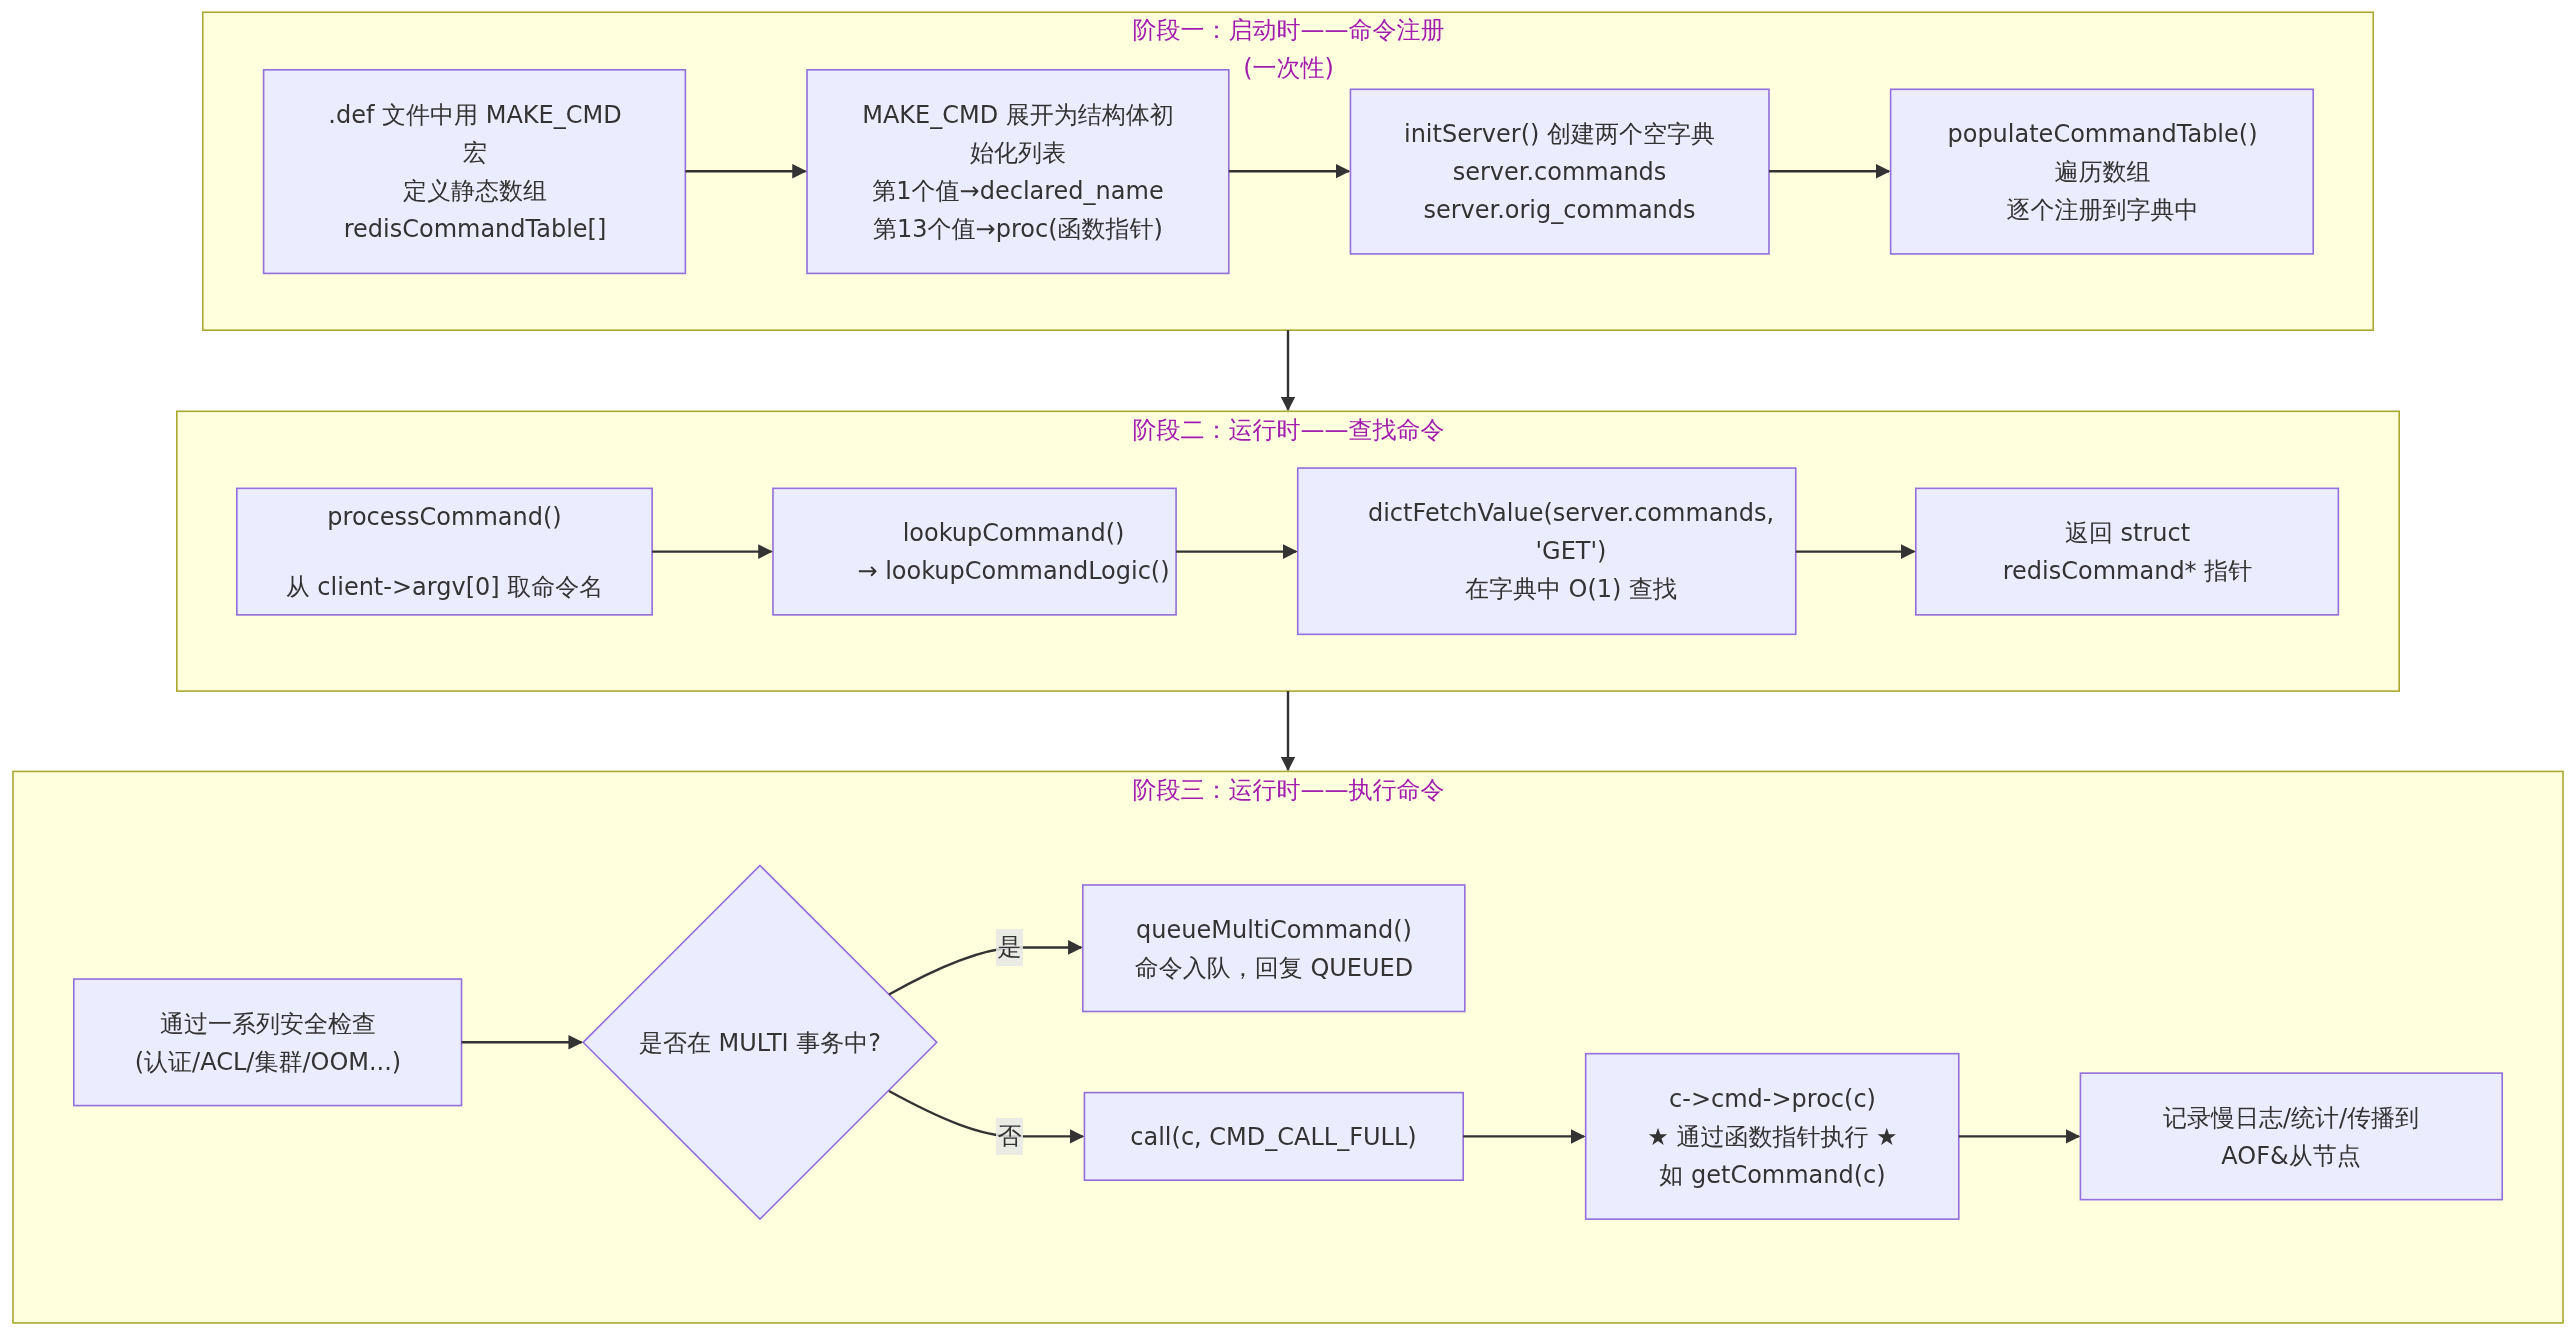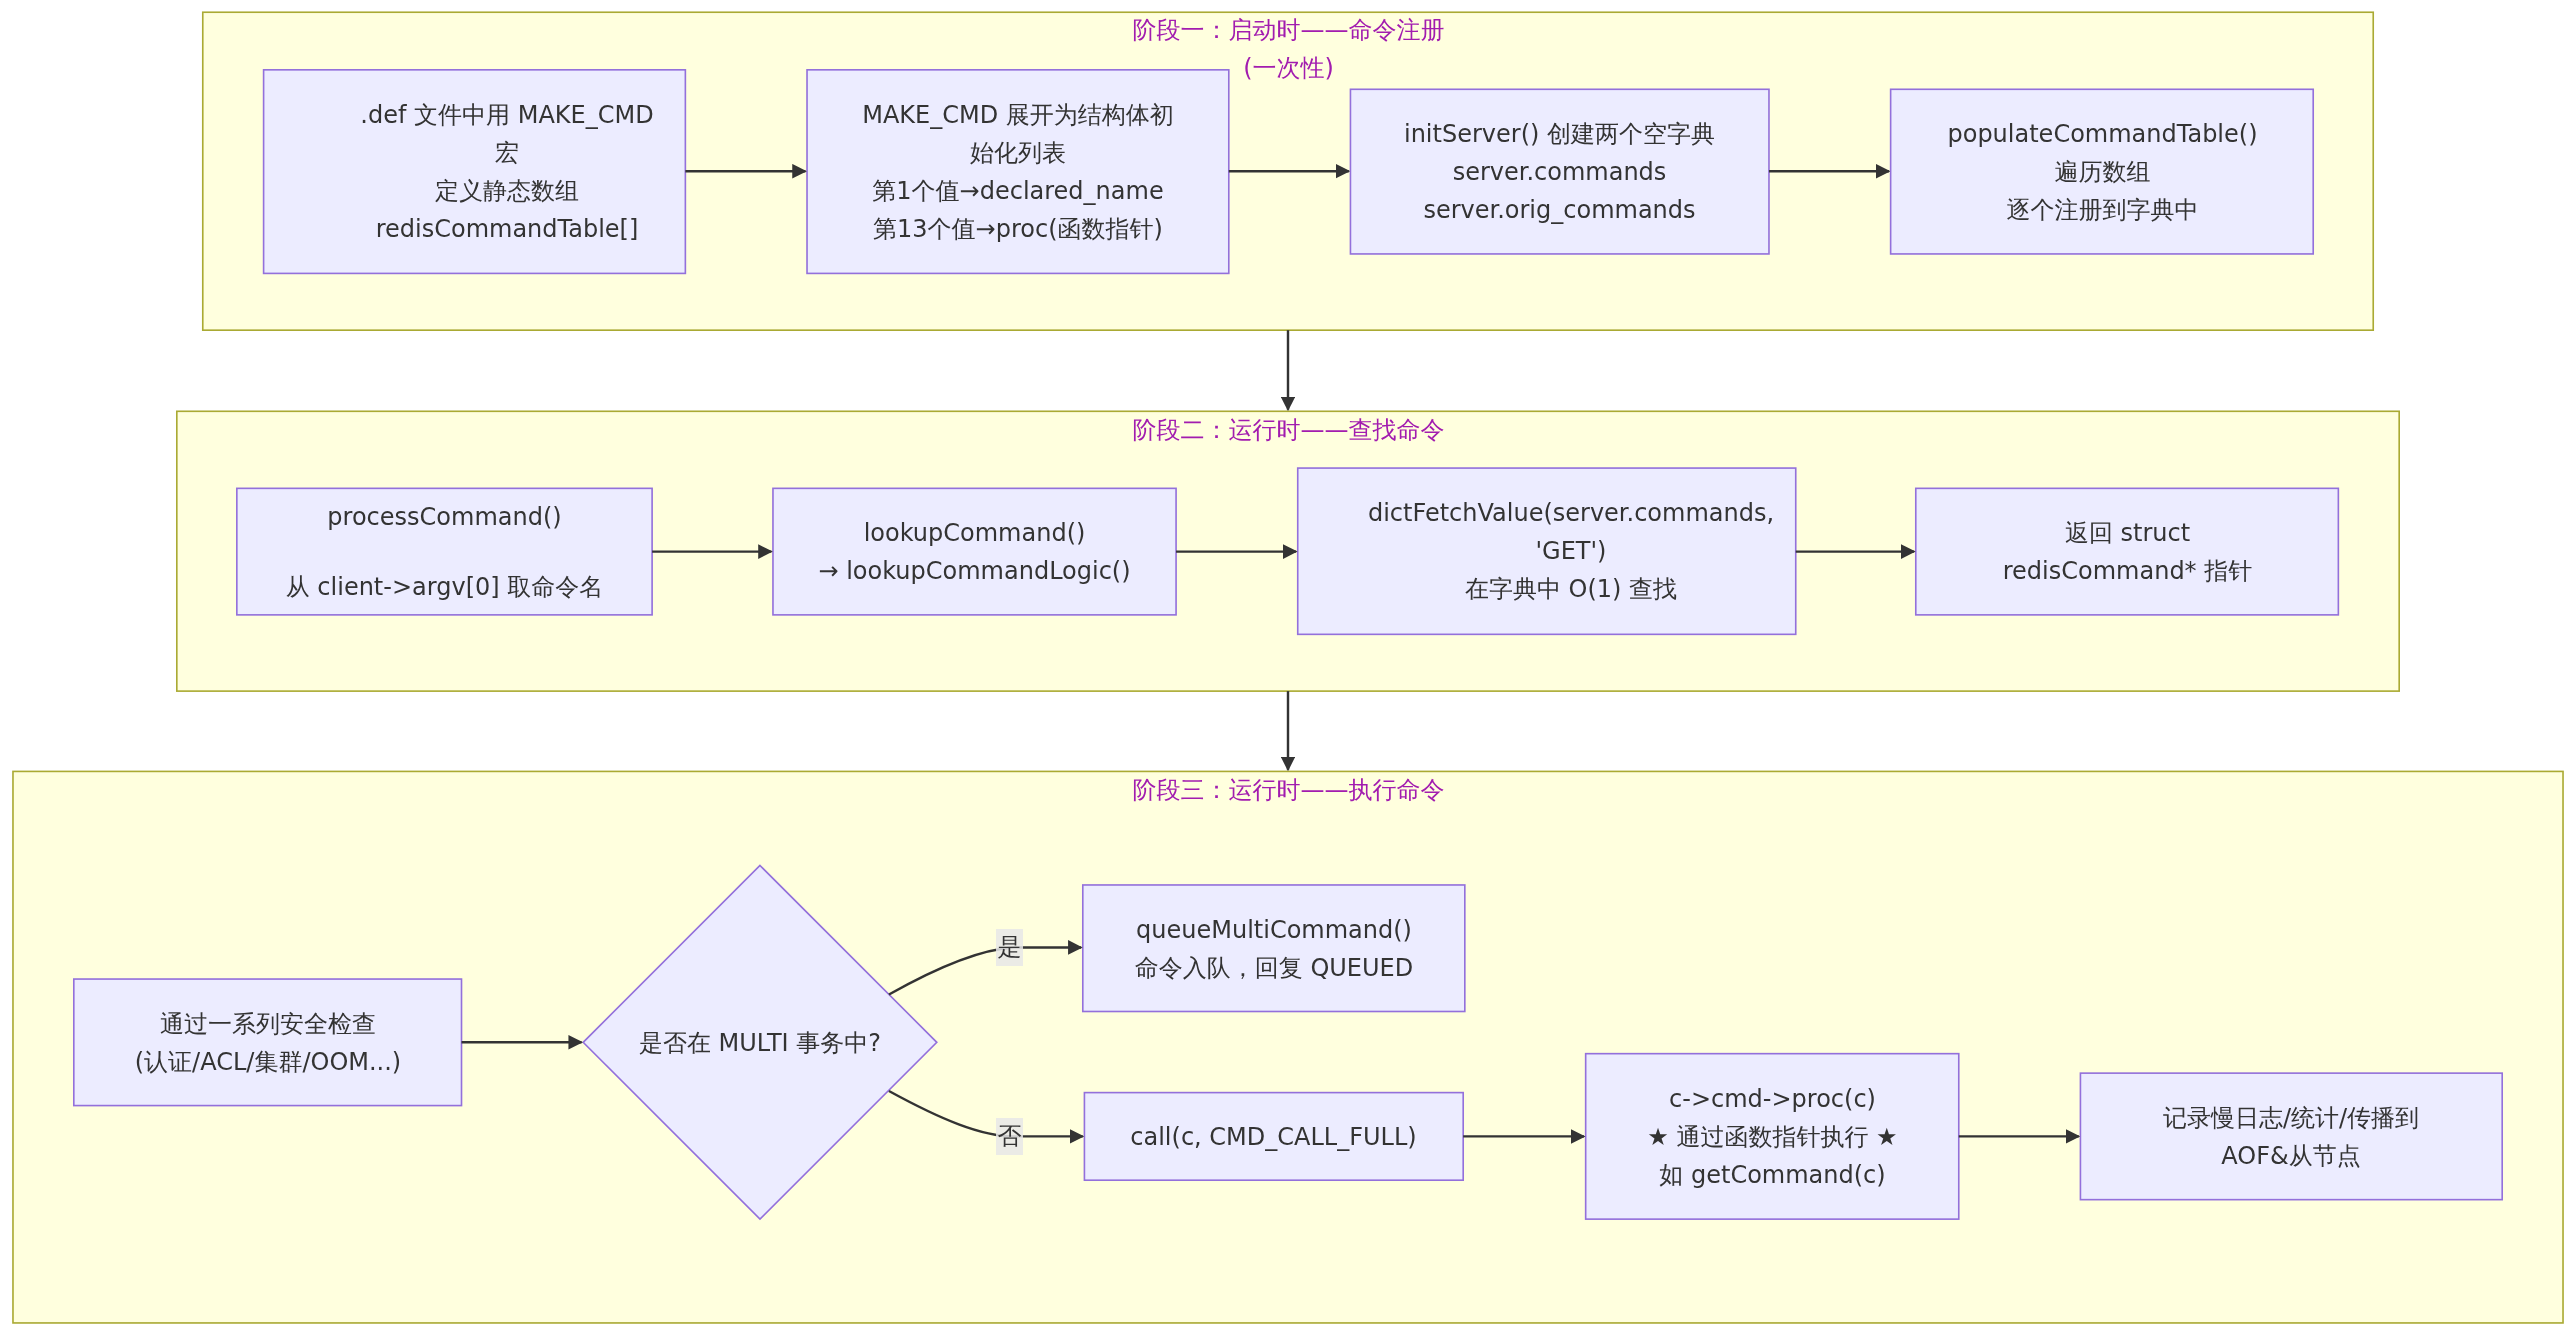--- a/index.html
+++ b/index.html
@@ -71,21 +71,21 @@
   <div>阶段一：启动时——命令注册</div>
   <div>(一次性)</div>
 </div>
 <div class="cluster-title" style="left:1045px; top:411px; width:487px;">
   <div>阶段二：运行时——查找命令</div>
 </div>
 <div class="cluster-title" style="left:1045px; top:771px; width:487px;">
   <div>阶段三：运行时——执行命令</div>
 </div>
 
-<div class="label" style="left:264px; top:70px; width:422px; height:204px;padding-left:32px;">
+<div class="label" style="left:264px; top:70px; width:422px; height:204px;">
   <span>.def 文件中用 MAKE_CMD</span>
   <span>宏</span>
   <span>定义静态数组</span>
   <span>redisCommandTable[]</span>
 </div>
 <div class="label" style="left:807px; top:70px; width:422px; height:204px;">
   <span>MAKE_CMD 展开为结构体初</span>
   <span>始化列表</span>
   <span>第1个值→declared_name</span>
   <span>第13个值→proc(函数指针)</span>
@@ -98,21 +98,21 @@
 <div class="label" style="left:1891px; top:89px; width:423px; height:165px;">
   <span>populateCommandTable()</span>
   <span>遍历数组</span>
   <span>逐个注册到字典中</span>
 </div>
 
 <div class="label" style="left:237px; top:488px; width:415px; height:127px;gap:32px;">
   <span>processCommand()</span>
   <span>从 client-&gt;argv[0] 取命令名</span>
 </div>
-<div class="label" style="left:773px; top:488px; width:403px; height:127px;">
+<div class="label" style="left:773px; top:488px; width:403px; height:127px;padding-left:39px;">
   <span>lookupCommand()</span>
   <span>→ lookupCommandLogic()</span>
 </div>
 <div class="label" style="left:1298px; top:468px; width:498px; height:166px;padding-left:24px;">
   <span>dictFetchValue(server.commands,</span>
   <span>'GET')</span>
   <span>在字典中 O(1) 查找</span>
 </div>
 <div class="label" style="left:1916px; top:488px; width:423px; height:127px;">
   <span>返回 struct</span>

